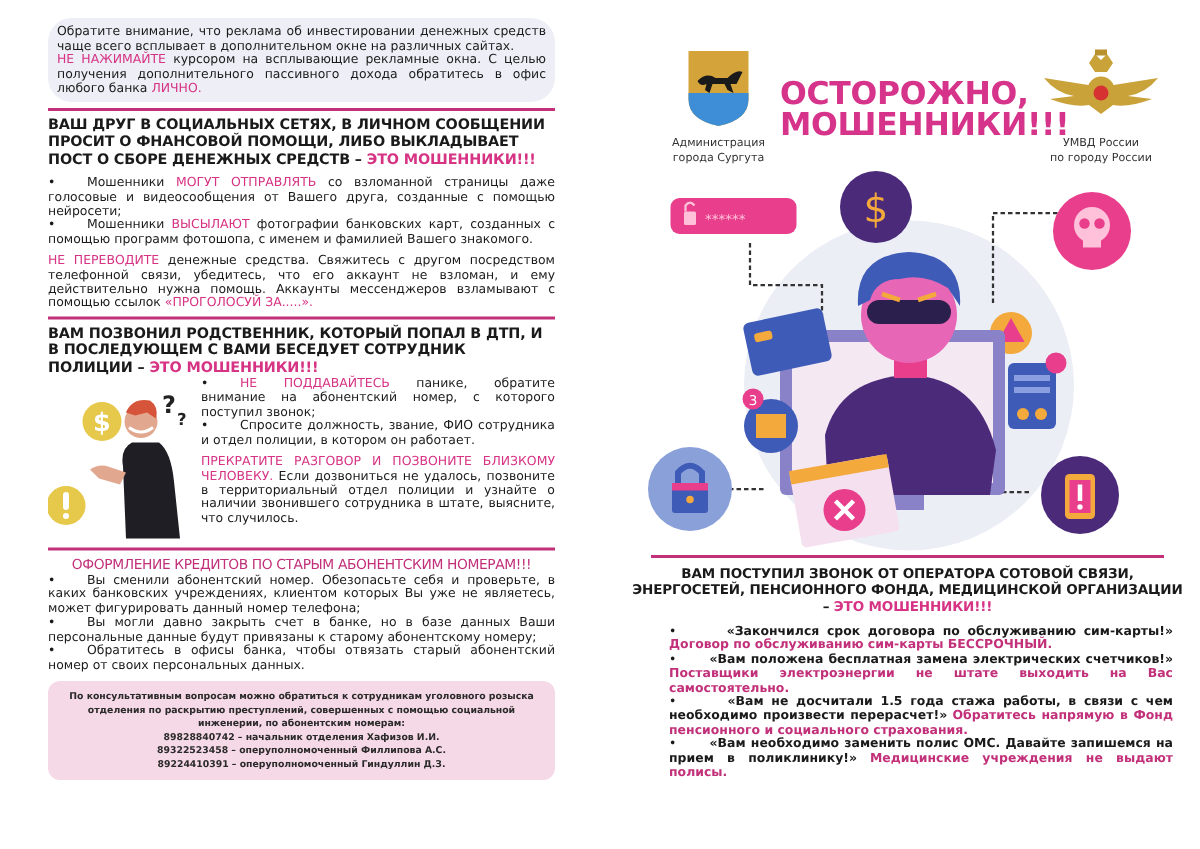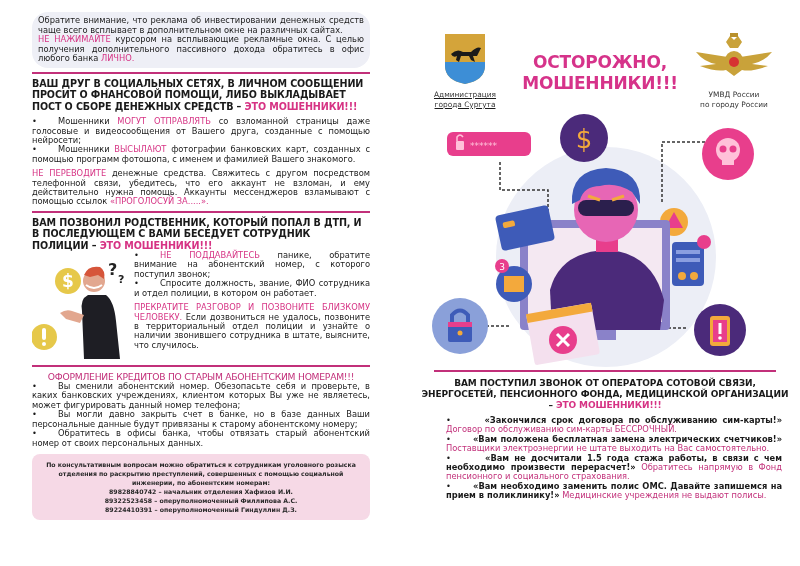--- a/index.html
+++ b/index.html
@@ -35,33 +35,33 @@
     letter-spacing: -0.25px;
   }
   .contact-box {
     background: #f6d9e6; border-radius: 8px; margin-top: 6px;
     padding: 6px 6px; text-align: center; font-size: 6.2px; line-height: 9px; font-weight: bold; color: #2a2a2a;
   }
 
   
   .right { position: absolute; left: 420px; top: 12px; width: 370px; }
   .header-row { position: relative; height: 100px; }
-  .logo-left { position: absolute; left: 2px; top: 20px; width: 86px; text-align: center; text-decoration: underline; }
+  .logo-left { position: absolute; left: 16px; top: 20px; width: 86px; text-align: center; }
   .logo-right { position: absolute; right: 10px; top: 20px; width: 92px; text-align: center; }
   .logo-caption { font-size: 7.4px; line-height: 9.5px; color: #333; }
   .main-title {
     position: absolute; left: 100px; top: 40px; width: 160px; text-align: center;
-    color: #d6338a; font-weight: bold; font-size: 17px; line-height: 21px; letter-spacing: -0.2px;
+    color: #d6338a; font-weight: bold; font-size: 21px; line-height: 21px; letter-spacing: -0.2px;
   }
   .illus { position: relative; height: 258px; }
   .r-divider { height: 2px; background: #c2307a; margin: 0 14px 0 14px; }
   .r-head { text-align: center; font-weight: bold; font-size: 9px; line-height: 11px; margin-top: 6px; letter-spacing: -0.1px; }
   .r-list { padding: 5px 8px 0 26px; font-size: 8.3px; line-height: 9.4px; text-align: justify; }
   .r-list .q { font-weight: 600; }
-  .r-list .a { color: #c2307a; font-weight: 400; }
+  .r-list .a { color: #c2307a; font-weight: 700; }
 </style>
 </head>
 <body>
 
 <div class="left">
 
   <div class="notice-box">
     <span>Обратите внимание, что реклама об инвестировании денежных средств чаще всего всплывает в дополнительном окне на различных сайтах.</span><br>
     <span class="pink">НЕ НАЖИМАЙТЕ</span><span> курсором на всплывающие рекламные окна. С целью получения дополнительного пассивного дохода обратитесь в офис любого банка </span><span class="pink">ЛИЧНО.</span>
   </div>

